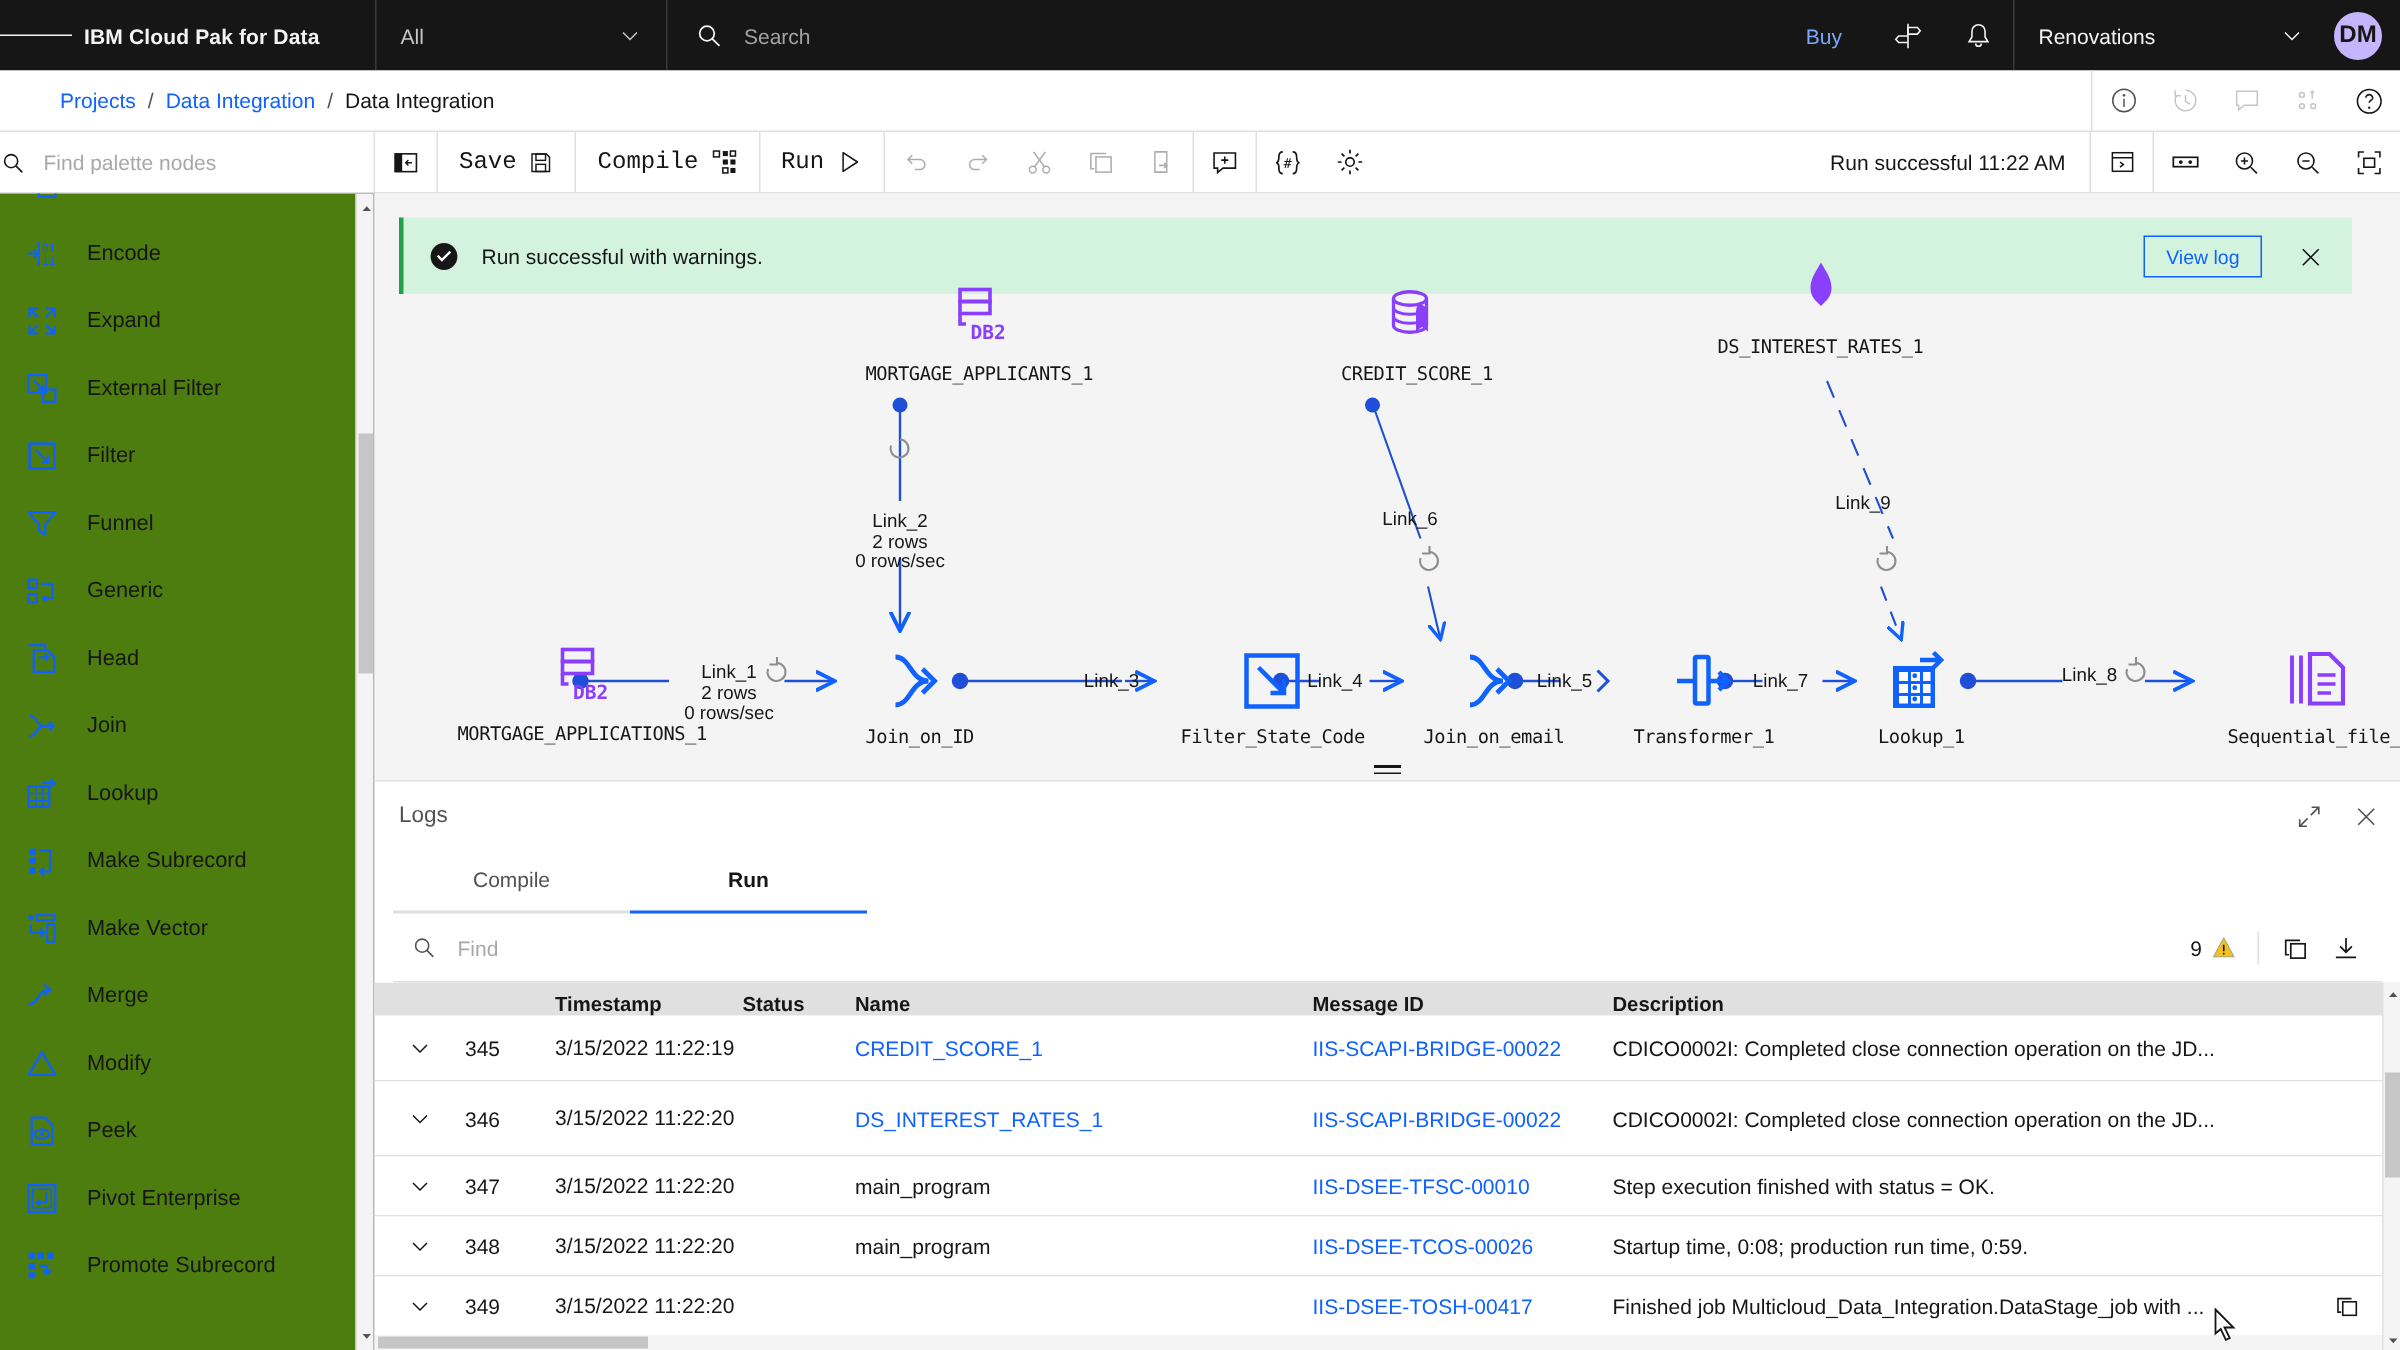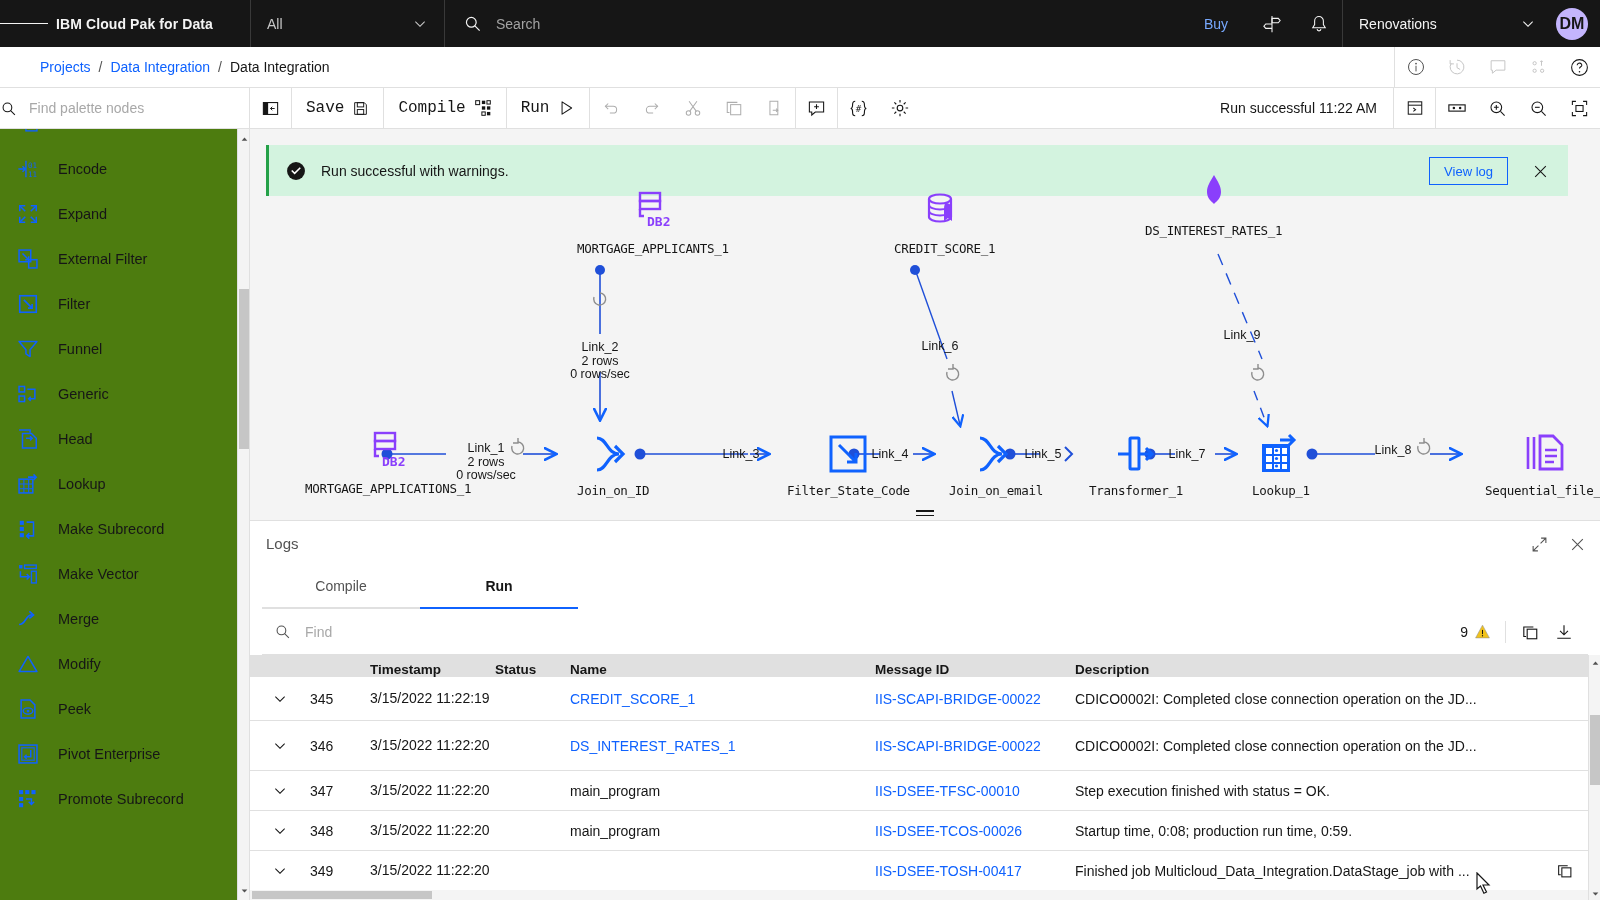--- a/index.html
+++ b/index.html
@@ -521,20 +521,29 @@
         <span class="pal-ic">
           <svg width="22" height="22" viewBox="0 0 32 32">
               <path d="M3 3h16v4" fill="none" stroke="#0f62fe" stroke-width="2.2"></path>
               <path d="M8 8h13l7 7v14H8z" fill="none" stroke="#0f62fe" stroke-width="2.2"></path>
               <path d="M13 15h9m-3-3l3 3-3 3" fill="none" stroke="#0f62fe" stroke-width="2.2"></path>
             </svg>
         </span>
         <span>Head</span>
       </div>
 
+      <div class="pal-item">
+        <span class="pal-ic">
+          <svg width="22" height="22" viewBox="0 0 32 32">
+              <path d="M4 6c7 0 7 10 14 10M4 26c7 0 7-10 14-10" fill="none" stroke="#0f62fe" stroke-width="2.4"></path>
+              <path d="M18 16h9m-4-4l4 4-4 4" fill="none" stroke="#0f62fe" stroke-width="2.4"></path>
+            </svg>
+        </span>
+        <span>Join</span>
+      </div>
 
       <div class="pal-item">
         <span class="pal-ic">
           <svg width="22" height="22" viewBox="0 0 32 32">
               <rect x="3" y="9" width="20" height="20" fill="none" stroke="#0f62fe" stroke-width="2.2"></rect>
               <path d="M3 16h20M3 23h20M10 9v20M17 9v20" stroke="#0f62fe" stroke-width="1.6"></path>
               <path d="M16 6h12m-4-4l4 4-4 4" fill="none" stroke="#0f62fe" stroke-width="2.2"></path>
             </svg>
         </span>
         <span>Lookup</span>

